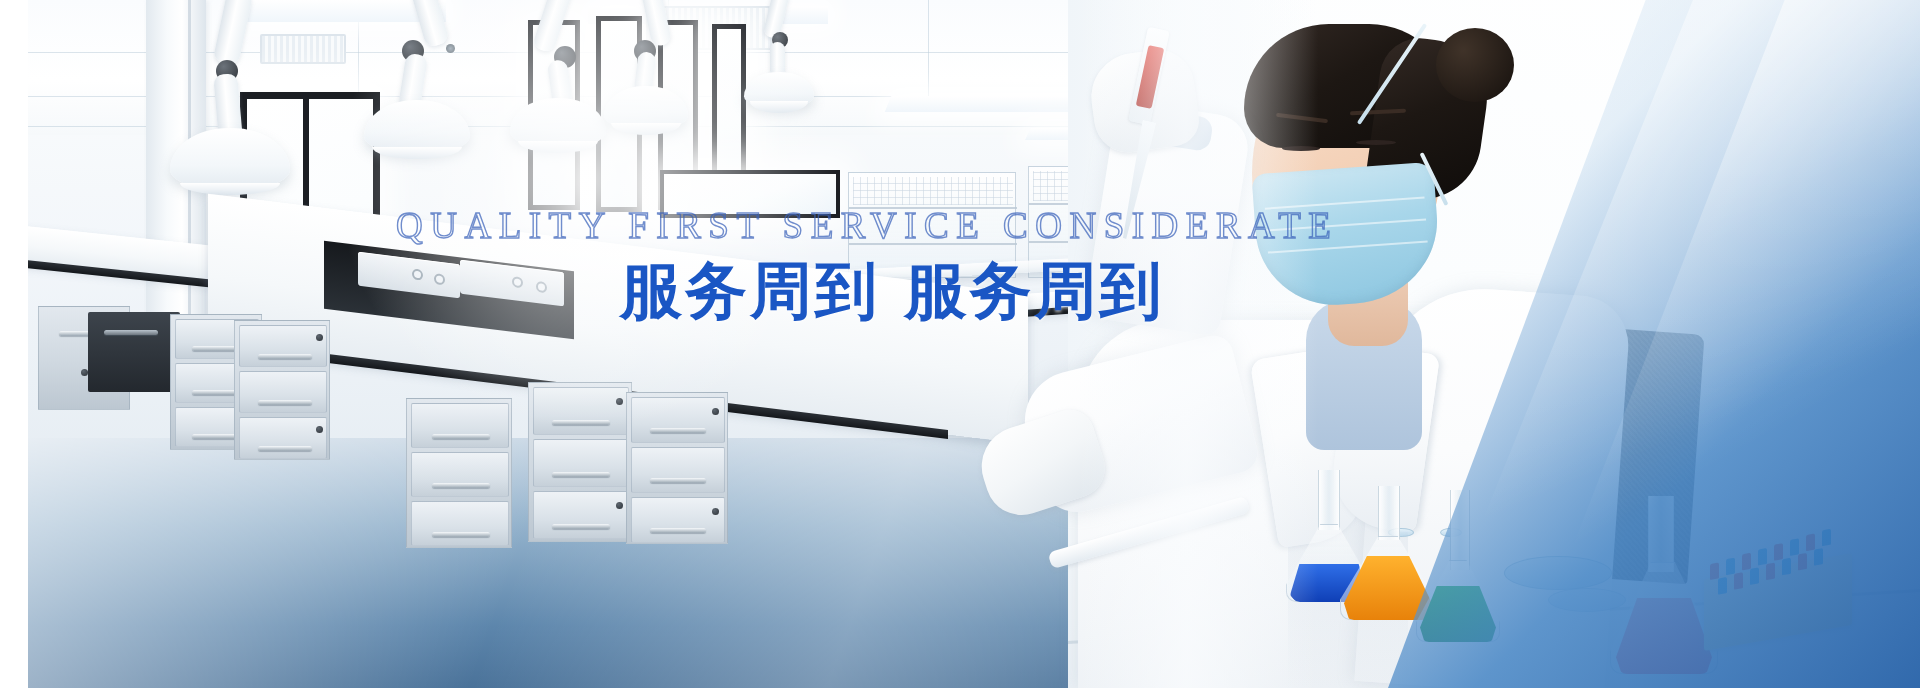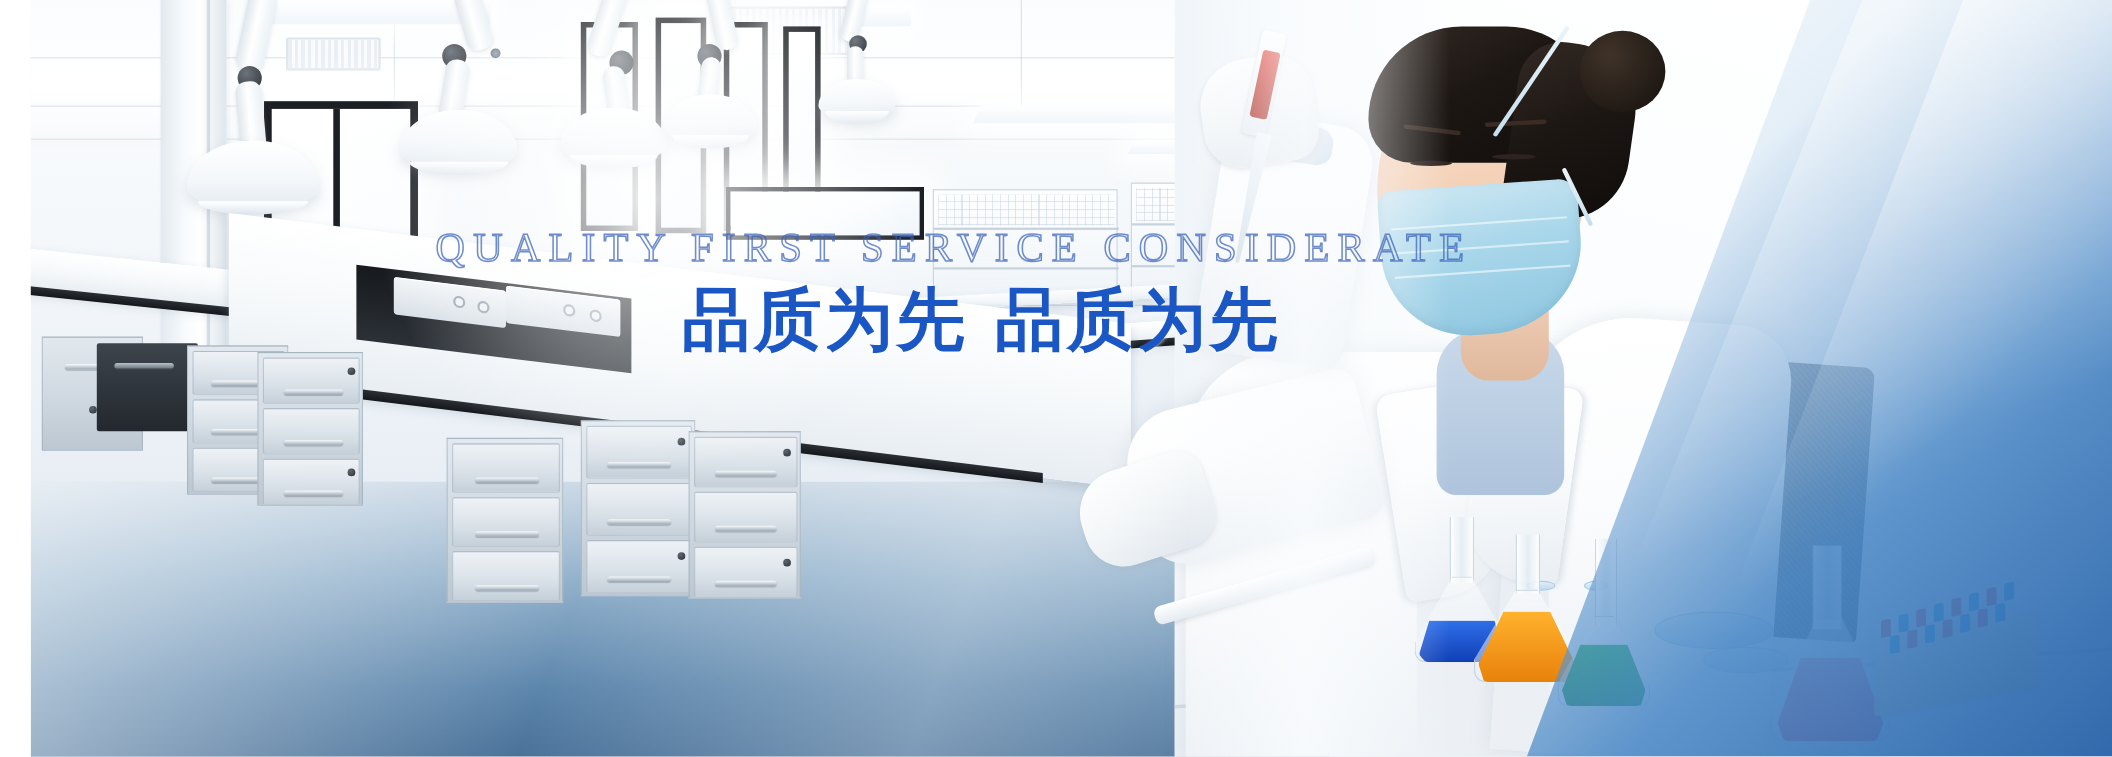--- a/index.html
+++ b/index.html
@@ -686,18 +686,18 @@
       <div class="blue-streak"></div>
     </div>
 
     <div class="seam-fade"></div>
   </div>
 
   <div class="copy">
 
     <div class="eyebrow">QUALITY FIRST SERVICE CONSIDERATE</div>
 
-    <div class="headline">品质为先 品质为先</div>
+    <div class="headline">服务周到 服务周到</div>
 
 
   </div>
 
 </div>
 
 </body></html>

